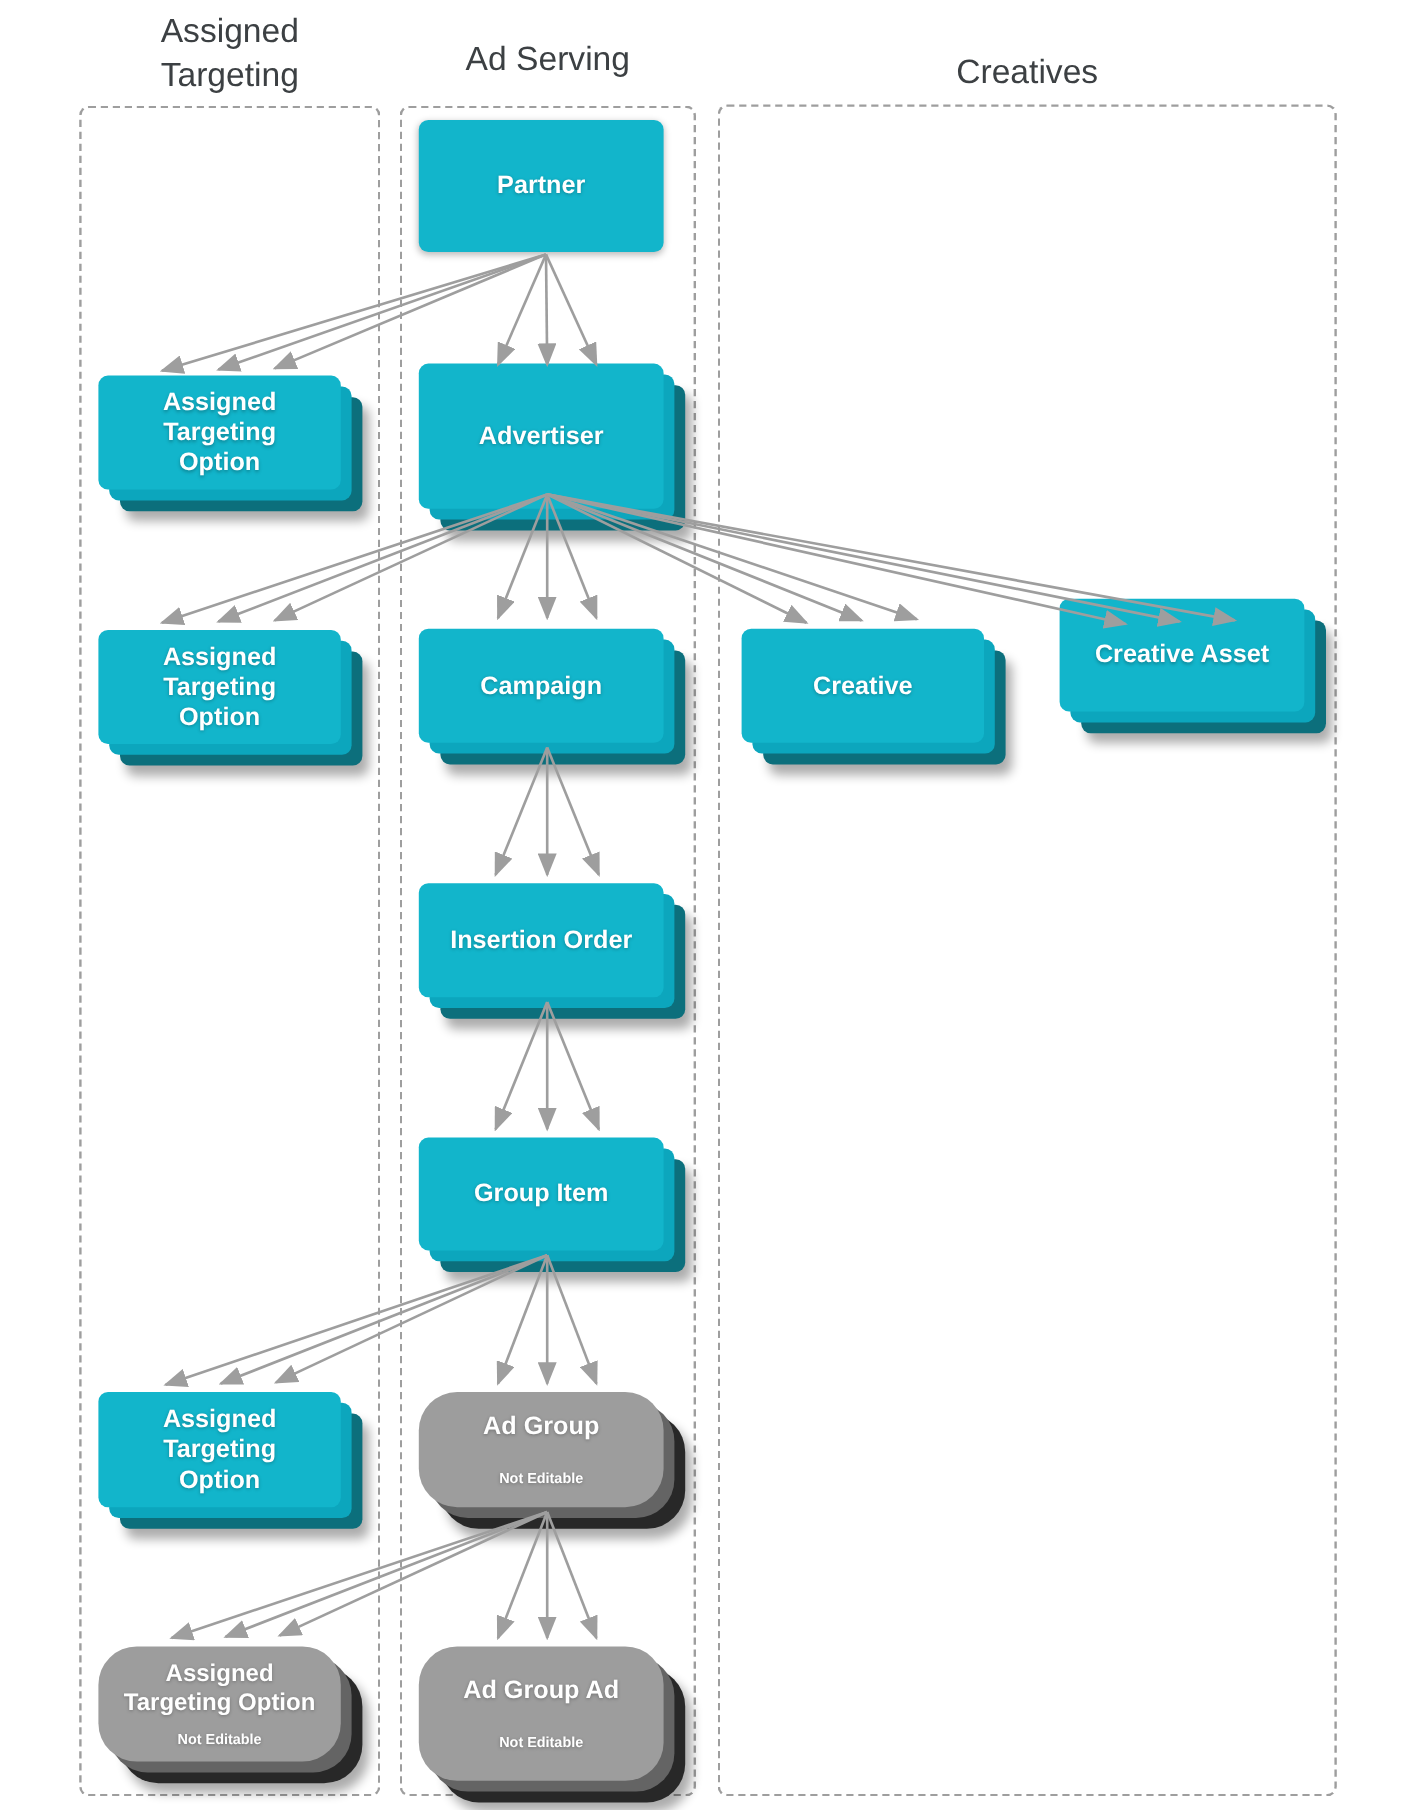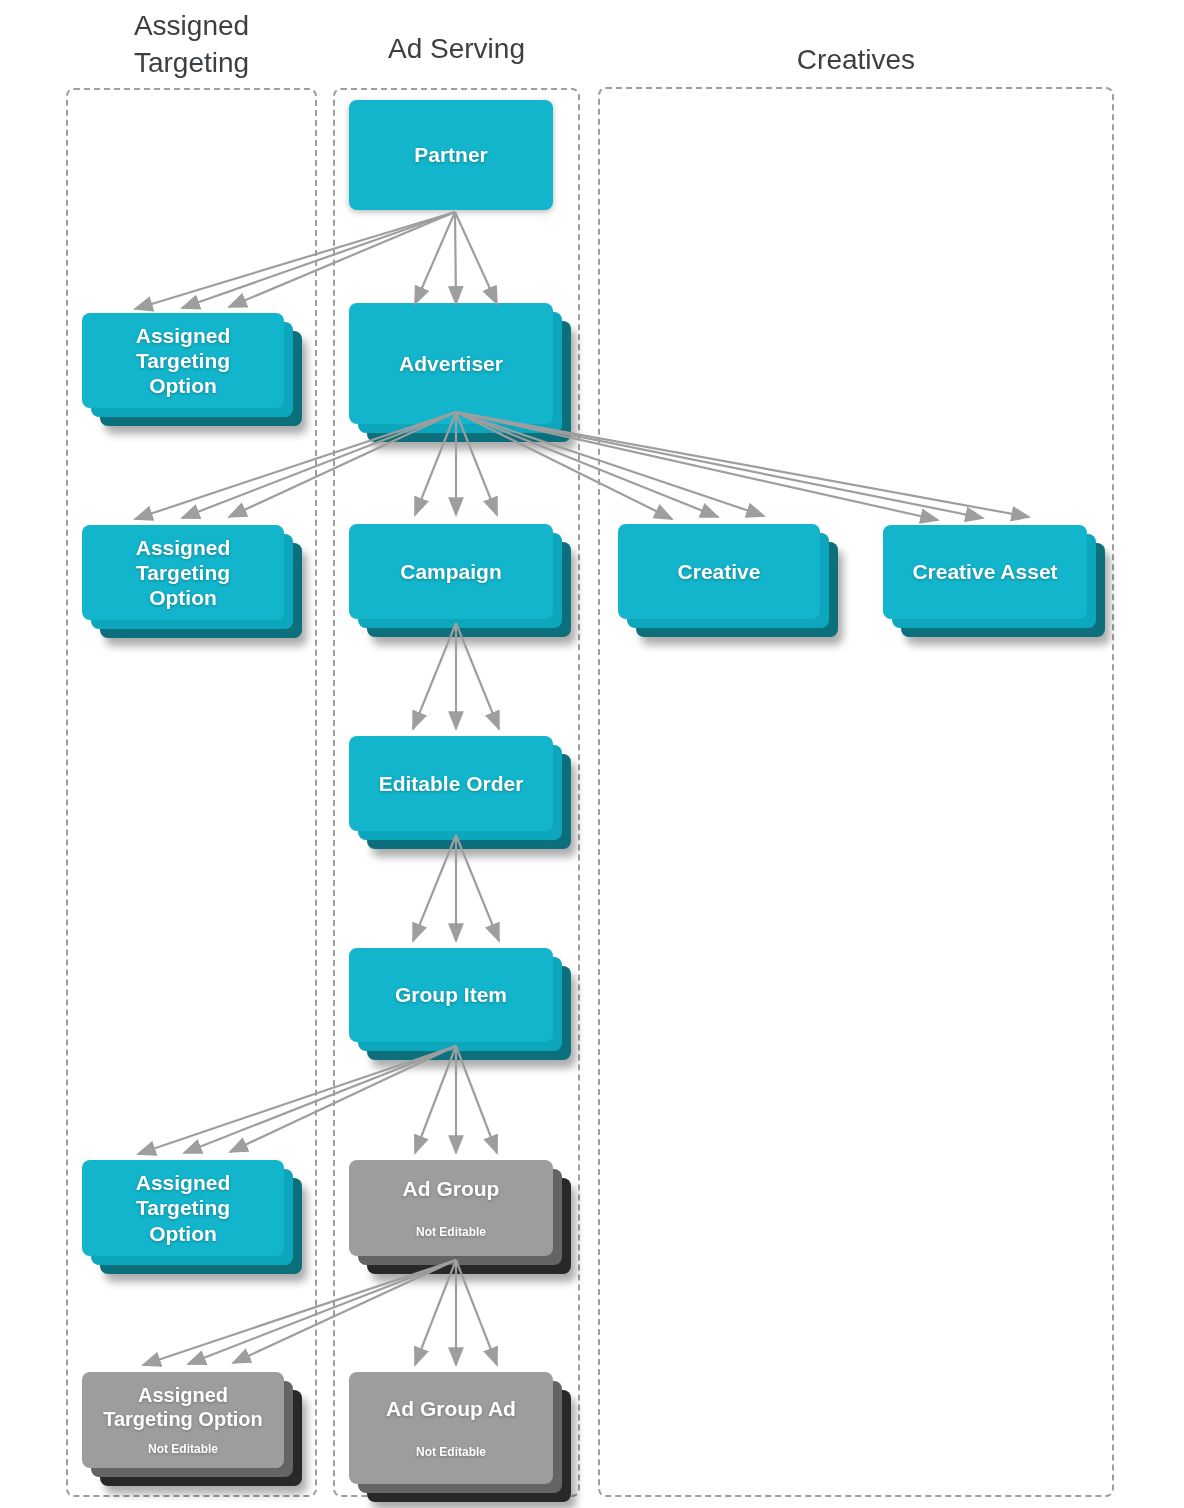--- a/index.html
+++ b/index.html
@@ -52,20 +52,21 @@
     box-shadow:
       9px 9px 0 0 var(--node-editable-layer2,#0ca6bd),
       18px 18px 0 0 var(--node-editable-layer3,#0c6f7c),
       23px 26px 9px rgba(0,0,0,.33);
   }
   .stack.gray{
     box-shadow:
       9px 9px 0 0 var(--node-not-editable-layer2,#646464),
       18px 18px 0 0 var(--node-not-editable-layer3,#282828),
       23px 26px 9px rgba(0,0,0,.33);
+    border-radius: 32px;
   }
   svg.edges{
     position:absolute;left:0;top:0;pointer-events:none;
   }
   svg.edges line{
     stroke:var(--arrow,#9e9e9e);stroke-width:2.2;fill:none;
   }
   svg.edges .ah-fill{fill:var(--arrow,#9e9e9e);}
 </style>
 </head>
@@ -101,26 +102,26 @@
 </div>
 
 <div class="node cyan stack" style="left:349px;top:524px;width:204px;height:95px">
   <span class="lbl">Campaign</span>
 </div>
 
 <div class="node cyan stack" style="left:618px;top:524px;width:202px;height:95px">
   <span class="lbl">Creative</span>
 </div>
 
-<div class="node cyan stack" style="left:883px;top:525px;width:204px;height:94px">
+<div class="node cyan stack" style="left:883px;top:499px;width:204px;height:94px">
   <span class="lbl">Creative Asset</span>
 </div>
 
 <div class="node cyan stack" style="left:349px;top:736px;width:204px;height:95px">
-  <span class="lbl">Editable Order</span>
+  <span class="lbl">Insertion Order</span>
 </div>
 
 <div class="node cyan stack" style="left:349px;top:948px;width:204px;height:94px">
   <span class="lbl">Group Item</span>
 </div>
 
 <div class="node cyan stack" style="left:82px;top:1160px;width:202px;height:96px">
   <span class="lbl">Assigned
 Targeting
 Option</span>

